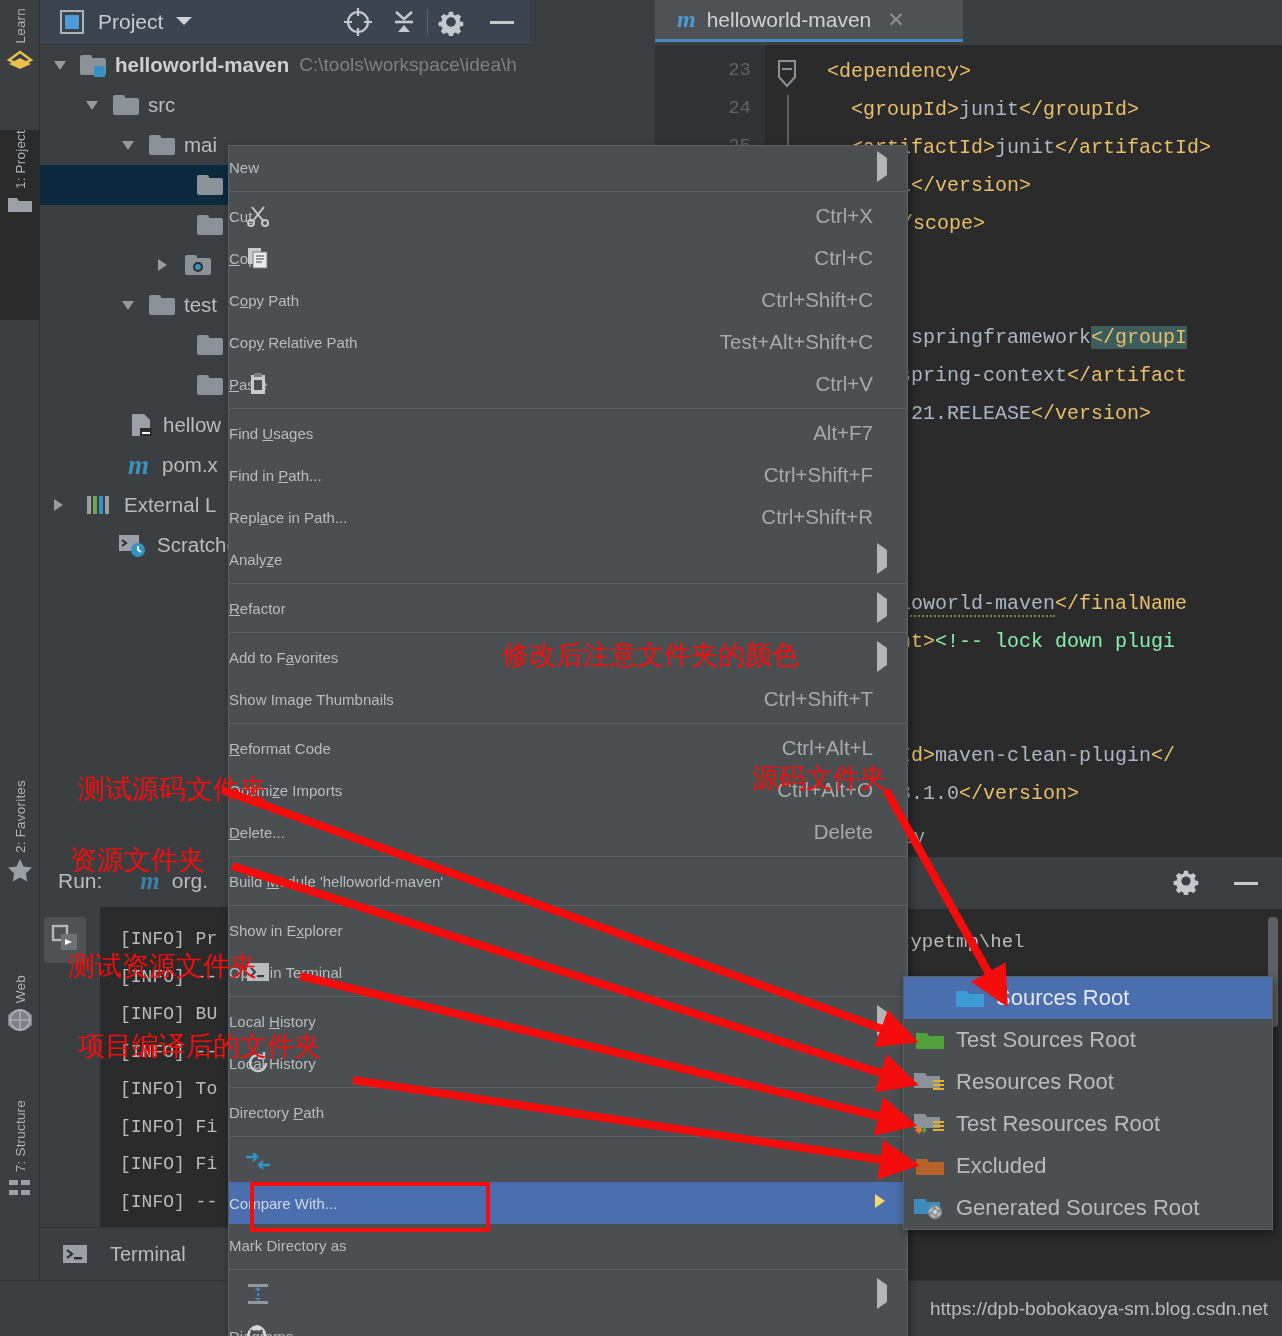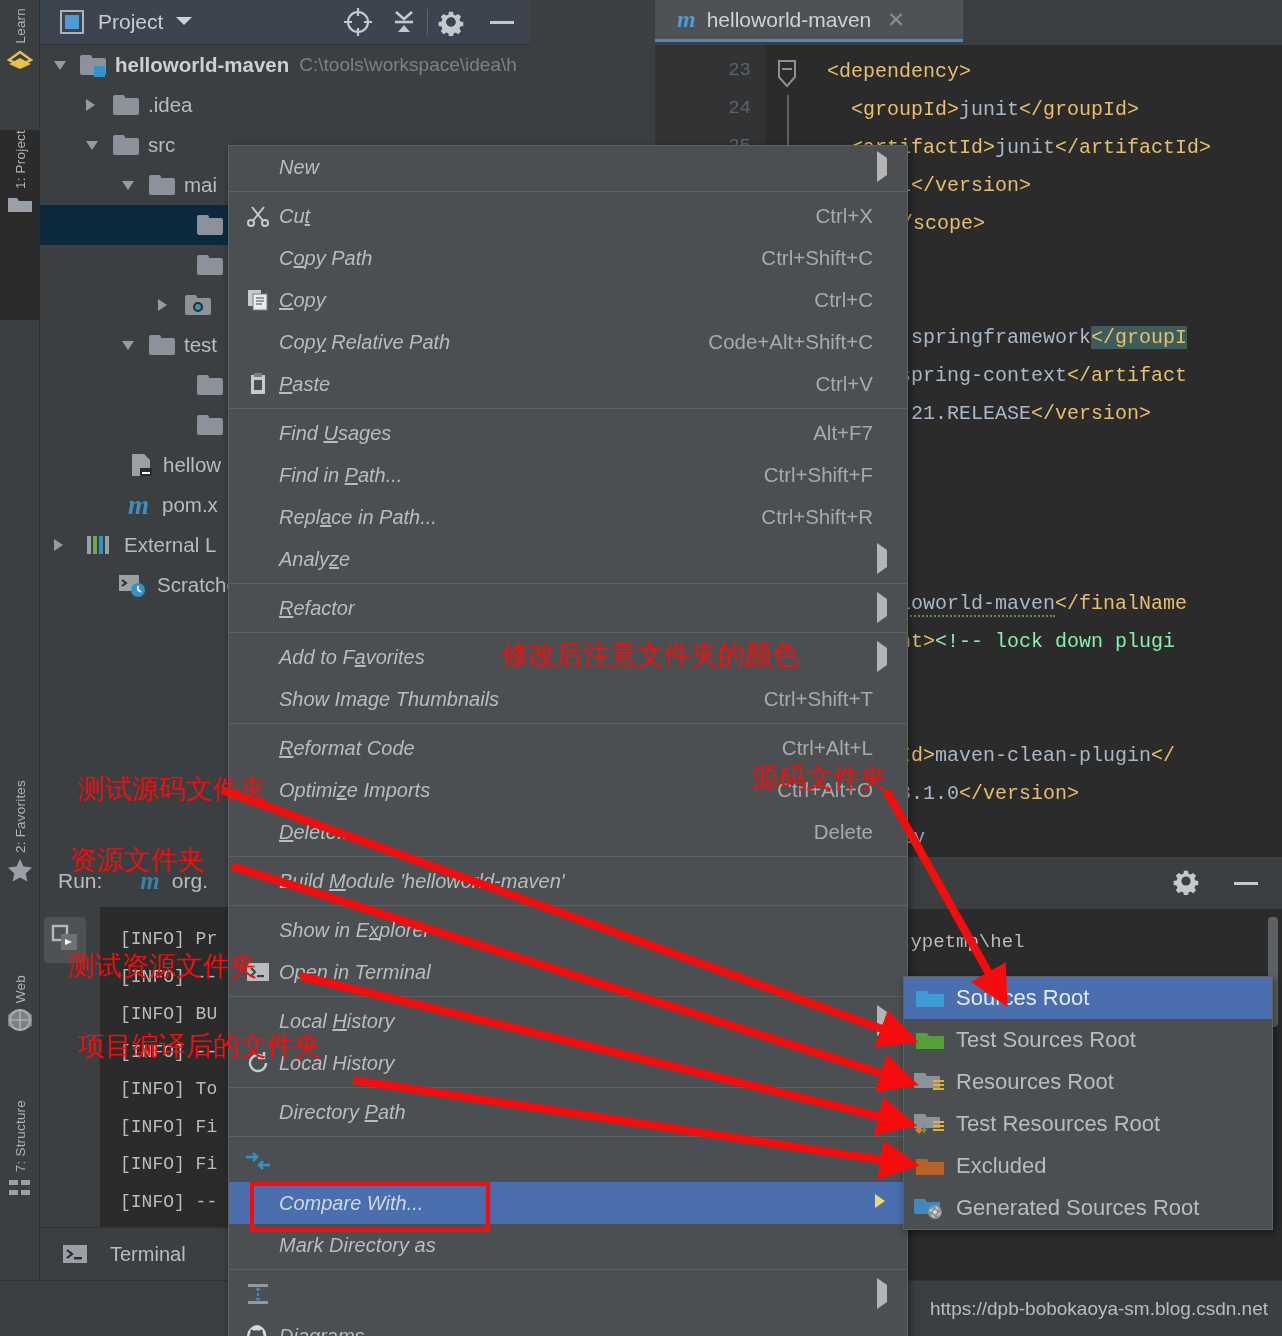--- a/index.html
+++ b/index.html
@@ -120,37 +120,37 @@
 
   
   .ctxmenu{
     position:absolute; left:228px; top:145px; width:680px;
     background:#4b4f51; border:1px solid #5c6164;
     box-shadow:2px 3px 8px rgba(0,0,0,.45);
     z-index:40;
   }
   .mi{ position:relative; height:42px; display:flex; align-items:center; white-space:nowrap;}
   .mi .micon{ position:absolute; left:10px; top:0; height:42px; width:38px; display:flex;align-items:center;justify-content:center;}
-  .mi .mlabel{ margin-left:50px; color:#bbbbbb; font-size:20px;font-style:italic; }
+  .mi .mlabel{ color:#bbbbbb; font-size:15px; }
   .mi .mkey{ margin-left:auto; margin-right:34px; color:#a9a9a9; font-size:20.5px;}
   .mi .msub{ margin-left:auto; margin-right:20px; }
   .mi.sel{ background:#4b6eaf; }
   .mi.sel .mlabel{ color:#cfd6e0; }
   .msep{ height:1px; background:#5c6164; margin:3px 0; }
   .u{ text-decoration:underline; }
   .subarrow{ width:0;height:0;border-left:10px solid #b5b5b5;border-top:7px solid transparent;border-bottom:7px solid transparent;}
 
   
   .submenu{
     position:absolute; left:903px; top:976px; width:370px;
     background:#4b4f51; border:1px solid #5c6164;
     box-shadow:2px 3px 8px rgba(0,0,0,.45); z-index:45;
   }
   .si{ height:42px; display:flex; align-items:center; }
-  .si.sel{ background:#4b6eaf; }
+  .si.sel{ background:#4b6eaf;padding-left:40px; }
   .si .sicon{ width:52px; display:flex;align-items:center;justify-content:center;}
   .si .slabel{ color:#bbbbbb; font-size:22px; }
   .si.sel .slabel{ color:#e3e8ef; }
 
   
   .anno{
     position:absolute; color:#fb0c0c; font-size:27px; z-index:60;
     font-family:"DejaVu Sans", sans-serif; white-space:nowrap; font-weight:500;
   }
   .redbox{
@@ -273,28 +273,20 @@
       <span class="arrow-d"></span>
       <span class="folder" style="margin-left:14px;">
         <span class="fbody"></span>
           <span class="ftab"></span>
         <span style="position:absolute;left:14px;top:11px;width:11px;height:11px;background:#3592c4;"></span>
       </span>
       <span class="tlabel bold" style="margin-left:9px;">helloworld-maven</span>
       <span class="tpath">C:\tools\workspace\idea\h</span>
     </div>
 
-    <div class="trow" style="padding-left:46px;">
-      <span class="arrow-r"></span>
-      <span class="folder" style="margin-left:18px;">
-          <span class="fbody"></span>
-          <span class="ftab"></span>
-        </span>
-      <span class="tlabel" style="margin-left:9px;">.idea</span>
-    </div>
 
     <div class="trow" style="padding-left:46px;">
       <span class="arrow-d"></span>
       <span class="folder" style="margin-left:15px;">
           <span class="fbody"></span>
           <span class="ftab"></span>
         </span>
       <span class="tlabel" style="margin-left:9px;">src</span>
     </div>
 
@@ -516,39 +508,39 @@
             <circle cx="5" cy="19" r="3" fill="none" stroke="#c8cbcd" stroke-width="2"></circle>
             <circle cx="19" cy="19" r="3" fill="none" stroke="#c8cbcd" stroke-width="2"></circle>
             <path d="M6.8 17 L18 3 M17.2 17 L6 3" stroke="#c8cbcd" stroke-width="2"></path>
           </svg>
       </span>
       <span class="mlabel">Cu<span class="u">t</span></span>
       <span class="mkey">Ctrl+X</span>
     </div>
 
     <div class="mi">
-      <span class="mlabel">C<span class="u">o</span>py Path</span>
-      <span class="mkey">Ctrl+Shift+C</span>
-    </div>
-
-    <div class="mi">
       <span class="micon">
         <svg width="24" height="24" viewBox="0 0 24 24">
             <rect x="2" y="2" width="13" height="16" fill="#c8cbcd"></rect>
             <rect x="7" y="6" width="14" height="16" fill="#e8eaec" stroke="#7a7e81"></rect>
             <path d="M10 10 h8 M10 13 h8 M10 16 h6" stroke="#7a7e81" stroke-width="1.4"></path>
           </svg>
       </span>
       <span class="mlabel"><span class="u">C</span>opy</span>
       <span class="mkey">Ctrl+C</span>
     </div>
 
     <div class="mi">
+      <span class="mlabel">C<span class="u">o</span>py Path</span>
+      <span class="mkey">Ctrl+Shift+C</span>
+    </div>
+
+    <div class="mi">
       <span class="mlabel">Cop<span class="u">y</span> Relative Path</span>
-      <span class="mkey">Code+Alt+Shift+C</span>
+      <span class="mkey">Test+Alt+Shift+C</span>
     </div>
 
     <div class="mi">
       <span class="micon">
         <svg width="24" height="24" viewBox="0 0 24 24">
             <rect x="5" y="3" width="14" height="19" fill="#c8cbcd"></rect>
             <rect x="8" y="1" width="8" height="4" fill="#7a7e81"></rect>
             <rect x="8" y="8" width="8" height="10" fill="#4b4f51"></rect>
           </svg>
       </span>

